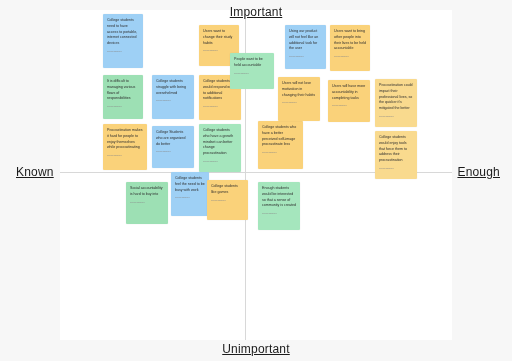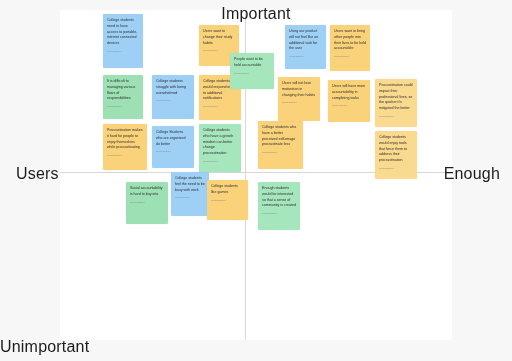--- a/index.html
+++ b/index.html
@@ -24,26 +24,27 @@
     background:#ffffff;
   }
   
   .axis-line{position:absolute;background:#d8d8d8;}
   #axis-vertical{left:245px;top:10px;width:1px;height:330px;}
   #axis-horizontal{left:60px;top:172px;width:392px;height:1px;}
 
   .axis-label{
     position:absolute;
     color:#1c1c1c;
-    font-size:16px;
+    font-size:12px;
     letter-spacing:.2px;
     white-space:nowrap;
+    text-decoration:underline;
   }
   #label-important{left:0;right:0;top:5px;text-align:center;}
-  #label-unimportant{left:0;right:0;bottom:5px;}
+  #label-unimportant{left:0;right:0;bottom:5px;text-align:center;}
   #label-known{left:16px;top:165px;}
   #label-unknown{right:12px;top:165px;}
 
   .note{
     position:absolute;
     box-sizing:border-box;
     padding:4px 4px 3px 4px;
     font-size:3.6px;
     line-height:1.62;
     color:#2d2d2d;
@@ -69,21 +70,21 @@
 <body>
 
 <div id="board-canvas">
 
   <div id="matrix-frame"></div>
   <div class="axis-line" id="axis-vertical"></div>
   <div class="axis-line" id="axis-horizontal"></div>
 
   <div class="axis-label" id="label-important">Important</div>
   <div class="axis-label" id="label-unimportant">Unimportant</div>
-  <div class="axis-label" id="label-known">Users</div>
+  <div class="axis-label" id="label-known">Known</div>
   <div class="axis-label" id="label-unknown">Enough</div>
 
   <div id="notes-layer">
       <div class="note c-blue" style="left: 103px; top: 14px; width: 40px; height: 54px;">
         <span class="note-text">College students need to have access to portable, internet connected devices</span>
         <span class="note-author">Noah Brown</span>
       </div>
       <div class="note c-green" style="left: 103px; top: 75px; width: 40px; height: 44px;">
         <span class="note-text">It is difficult to managing various flows of responsibilities</span>
         <span class="note-author">Noah Brown</span>

